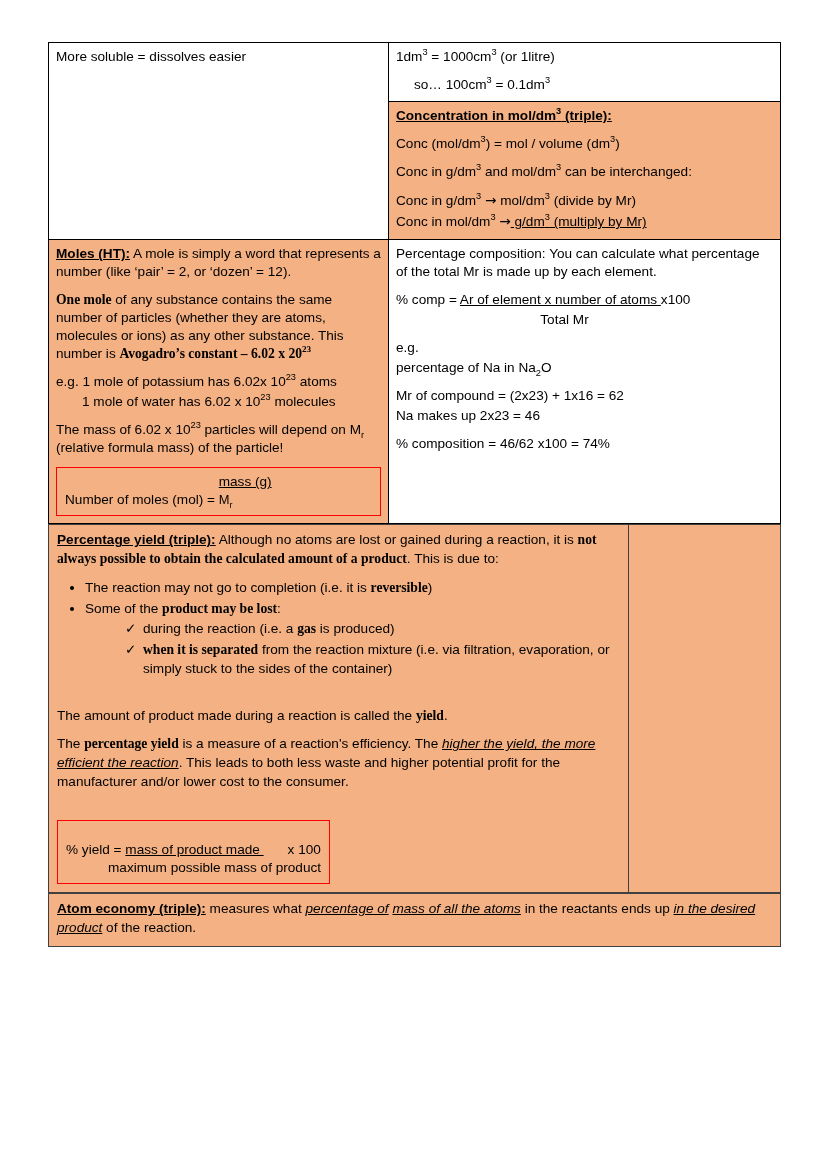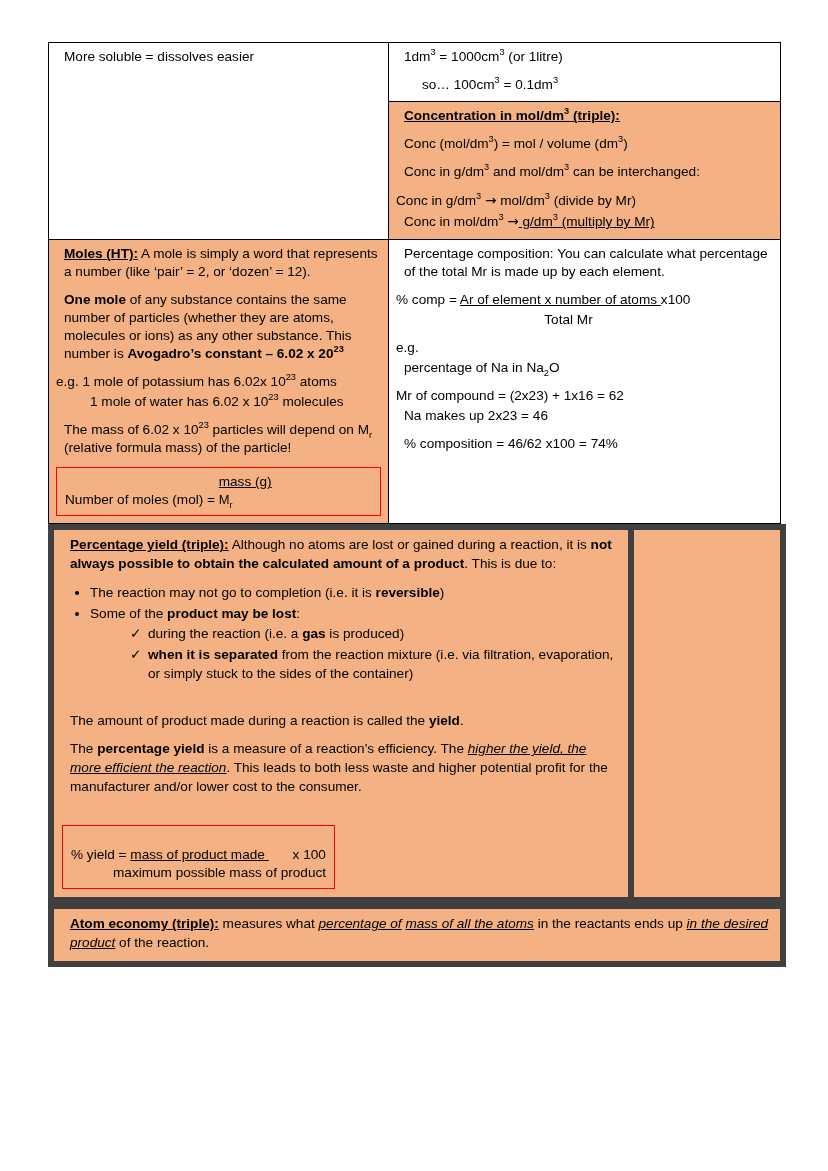--- a/index.html
+++ b/index.html
@@ -34,25 +34,25 @@
     padding: 5px 7px 7px 7px;
     font-size: 13.6px;
     line-height: 1.33;
   }
   .peach {
     background: #f4b183;
   }
   .white {
     background: #ffffff;
   }
-  p { margin: 0 0 10px 8px; }
+  p { margin: 0 0 10px 0; }
   p.tight { margin: 0 0 2px 0; }
   p.last { margin-bottom: 0; }
   u { text-decoration: underline; }
-  b, strong { font-weight: bold; }
+  b, strong { font-weight: bold; font-family: Liberation Serif, serif; }
   .ul-b { text-decoration: underline; font-weight: bold; text-align: right; }
   sup { font-size: 0.68em; vertical-align: super; line-height: 0; }
   sub { font-size: 0.68em; vertical-align: sub; line-height: 0; }
   .indent { display: inline-block; width: 26px; }
   .boxed-formula {
     border: 1.5px solid #ff0000;
     padding: 5px 8px 6px 8px;
     margin-top: 8px;
     display: block;
   }
@@ -84,21 +84,21 @@
     left: -18px;
   }
   
   table.lower {
     border-collapse: collapse;
     width: 732px;
     table-layout: fixed;
     margin-top: 0;
   }
   table.lower td {
-    border: 6px solid #404040;
+    border: 1px solid #404040;
     vertical-align: top;
     padding: 6px 8px 8px 8px;
     font-size: 13.6px;
     line-height: 1.38;
     background: #f4b183;
   }
   td.blankcell { background: #ffffff; }
   .arrow { font-family: "DejaVu Sans", sans-serif; }
   .yield-box {
     border: 1.6px solid #ff0000;

